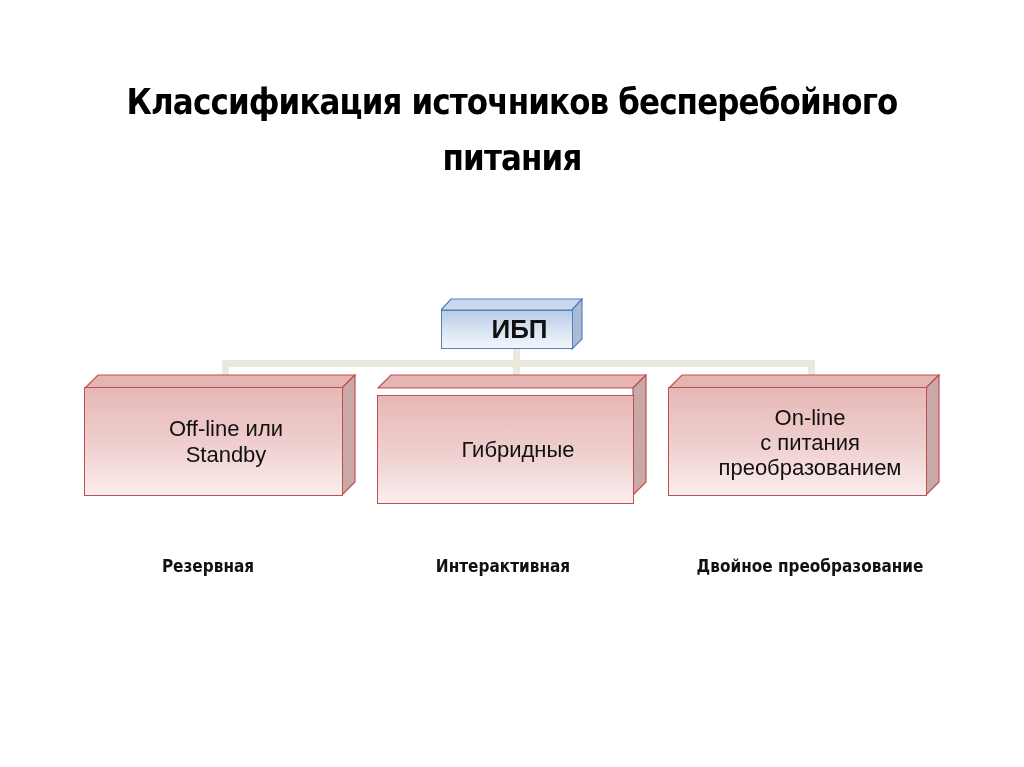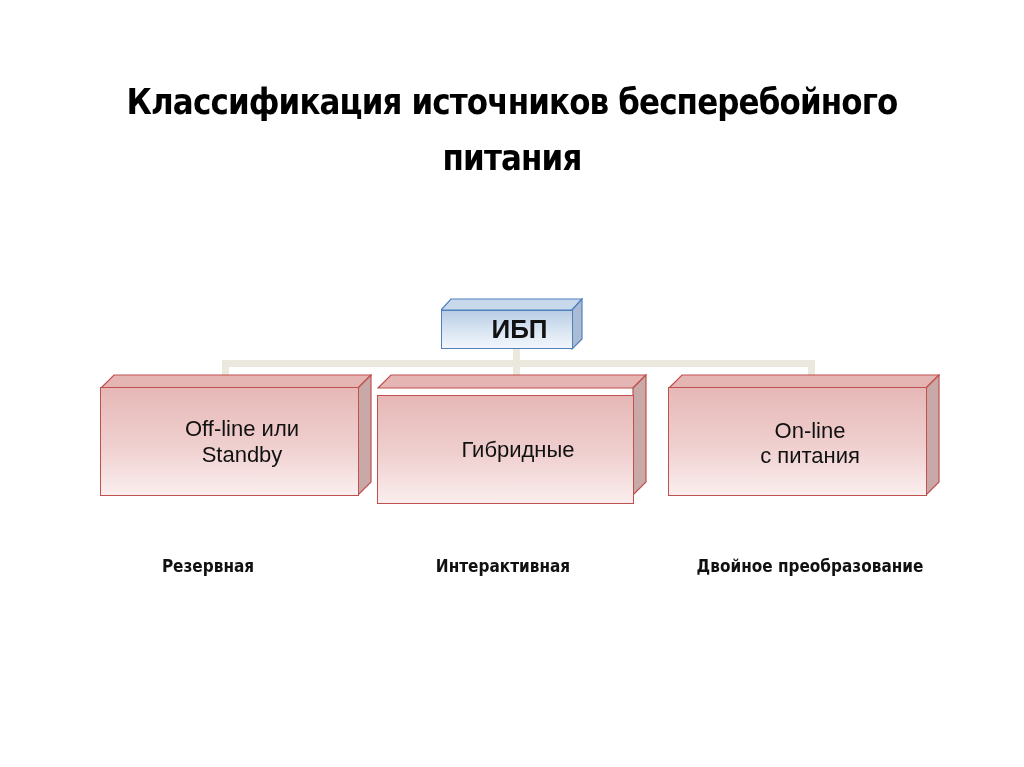--- a/index.html
+++ b/index.html
@@ -51,21 +51,21 @@
 <div class="box3d blue" style="left:441px; top:298px; width:142px; height:52px;">
   <svg style="position:absolute; left:0; top:0;" width="142" height="52">
     <polygon points="0,12 10,1 141,1 131,12" fill="#c9d9ec" stroke="#4f81bd" stroke-width="1.2"></polygon>
     <polygon points="131,12 141,1 141,41 131,51" fill="#a9bcd4" stroke="#4f81bd" stroke-width="1.2"></polygon>
   </svg>
   <div class="front" style="left:0; top:12px; width:132px; height:39px;">
     <span>ИБП</span>
   </div>
 </div>
 
-<div class="box3d pink" style="left:84px; top:374px; width:272px; height:122px;margin-left:16px;">
+<div class="box3d pink" style="left:84px; top:374px; width:272px; height:122px;">
   <svg style="position:absolute; left:0; top:0;" width="272" height="122">
     <polygon points="1,14 14,1 271,1 258,14" fill="#e5b5b4" stroke="#c0504d" stroke-width="1.2"></polygon>
     <polygon points="258,14 271,1 271,108 258,121" fill="#c9a8a8" stroke="#c0504d" stroke-width="1.2"></polygon>
   </svg>
   <div class="front" style="left:0; top:13px; width:259px; height:109px;">
     <span>Off-line или</span>
     <span>Standby</span>
   </div>
 </div>
 
@@ -80,18 +80,19 @@
 </div>
 
 <div class="box3d pink" style="left:668px; top:374px; width:300px; height:122px;">
   <svg style="position:absolute; left:0; top:0;" width="272" height="122">
     <polygon points="1,14 14,1 271,1 258,14" fill="#e5b5b4" stroke="#c0504d" stroke-width="1.2"></polygon>
     <polygon points="258,14 271,1 271,108 258,121" fill="#c9a8a8" stroke="#c0504d" stroke-width="1.2"></polygon>
   </svg>
   <div class="front" style="left:0; top:13px; width:259px; height:109px; line-height:25px; padding-top:2px;">
     <span>On-line</span>
     <span>с питания</span>
+    <span>преобразованием</span>
   </div>
 </div>
 
 <div class="subtitle" style="left:108px; width:200px;">Резервная</div>
 <div class="subtitle" style="left:398px; width:210px;">Интерактивная</div>
 <div class="subtitle" style="left:655px; width:310px;">Двойное преобразование</div>
 
 </body></html>

